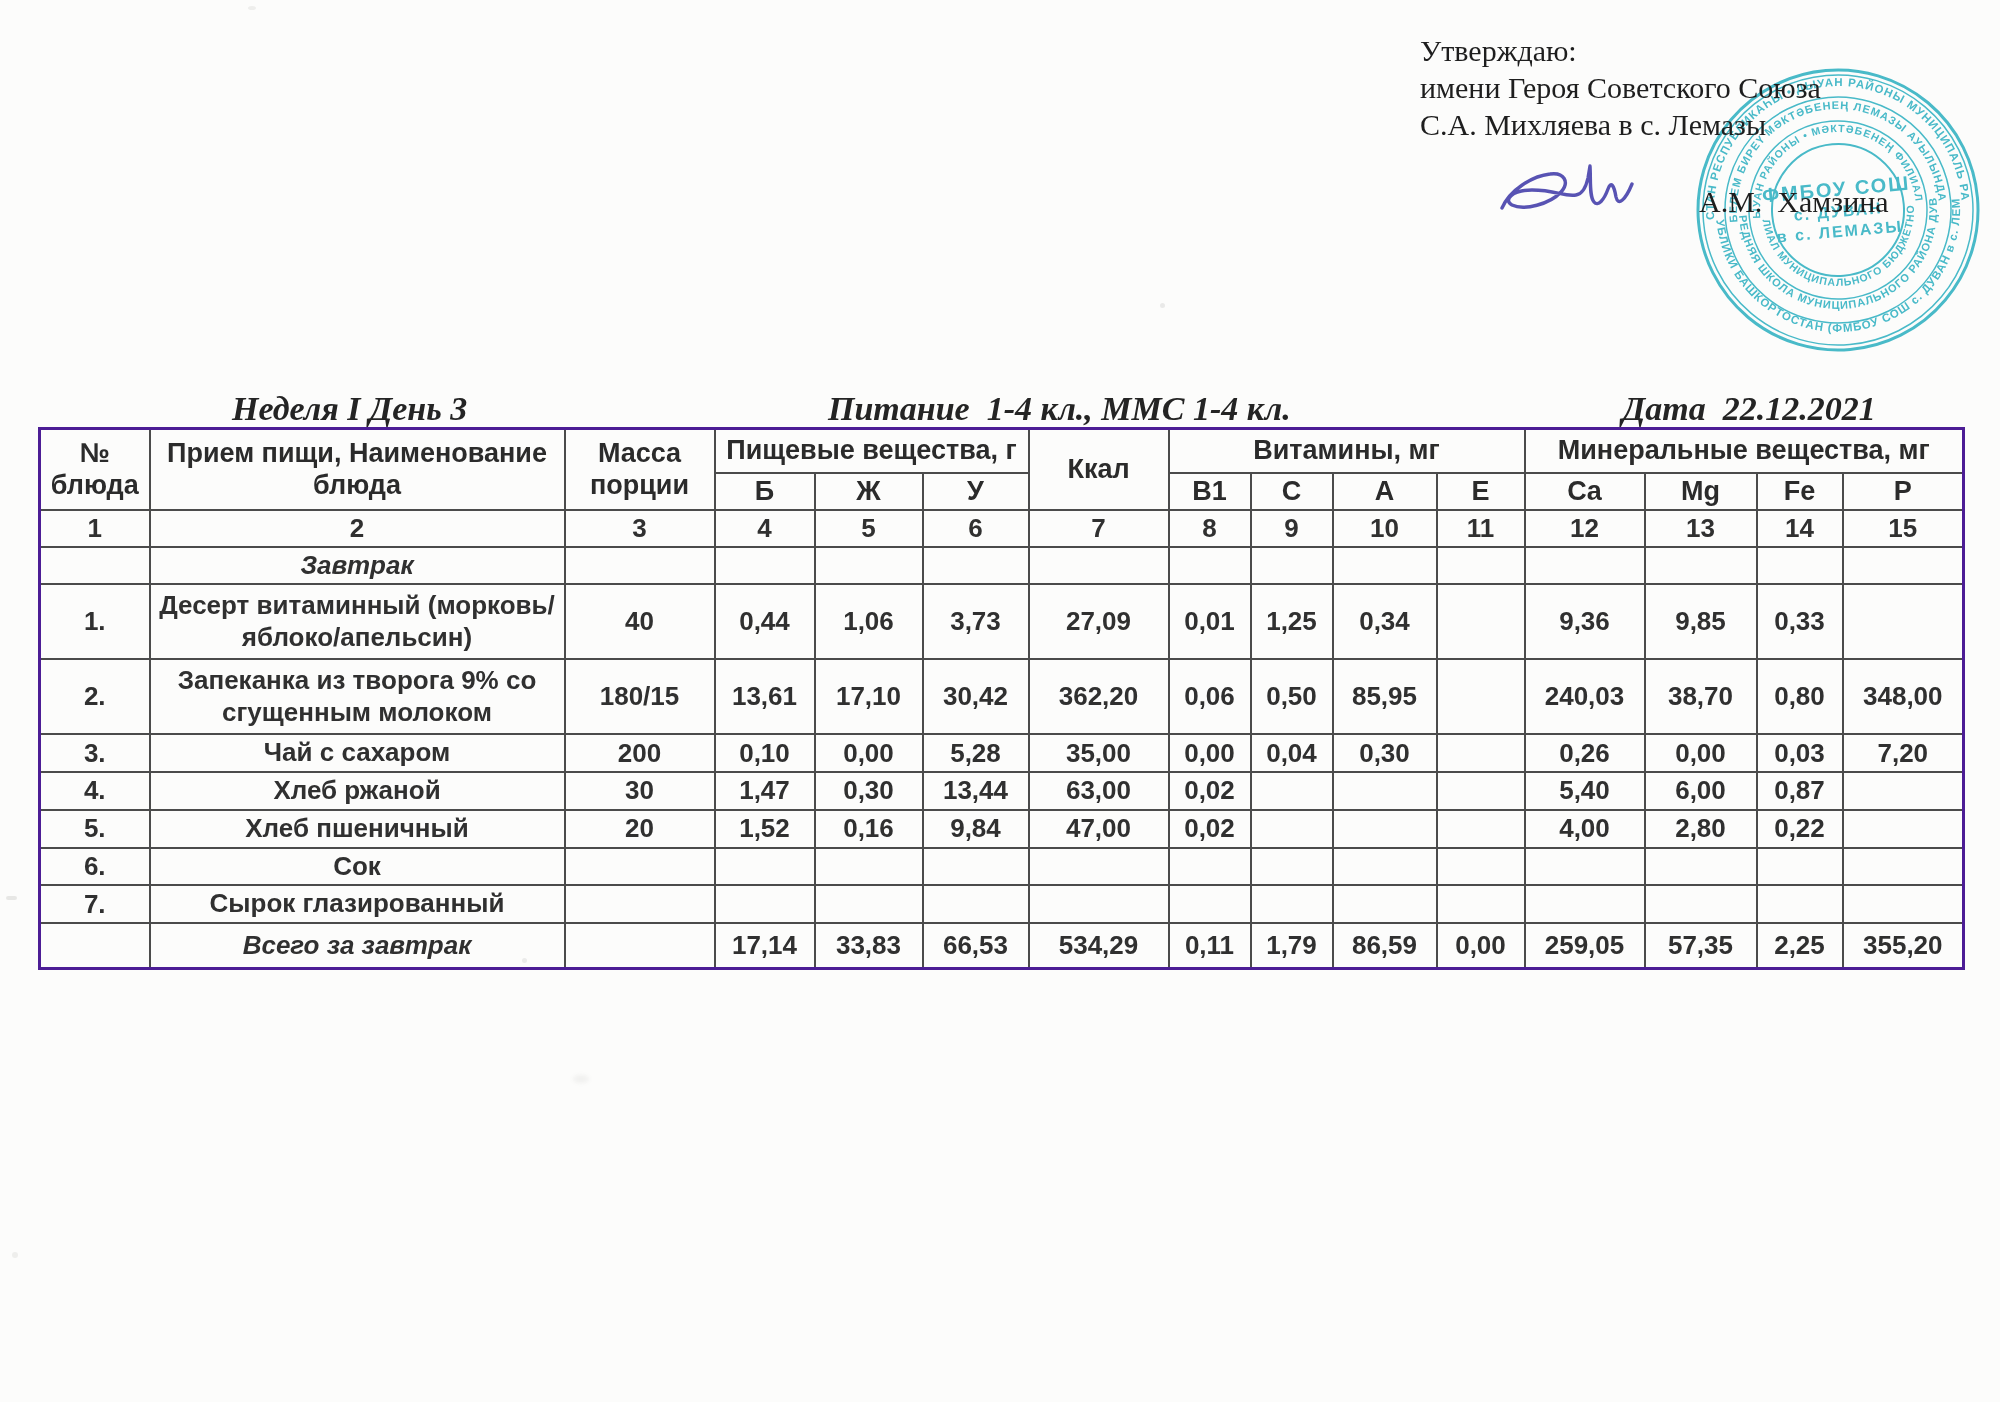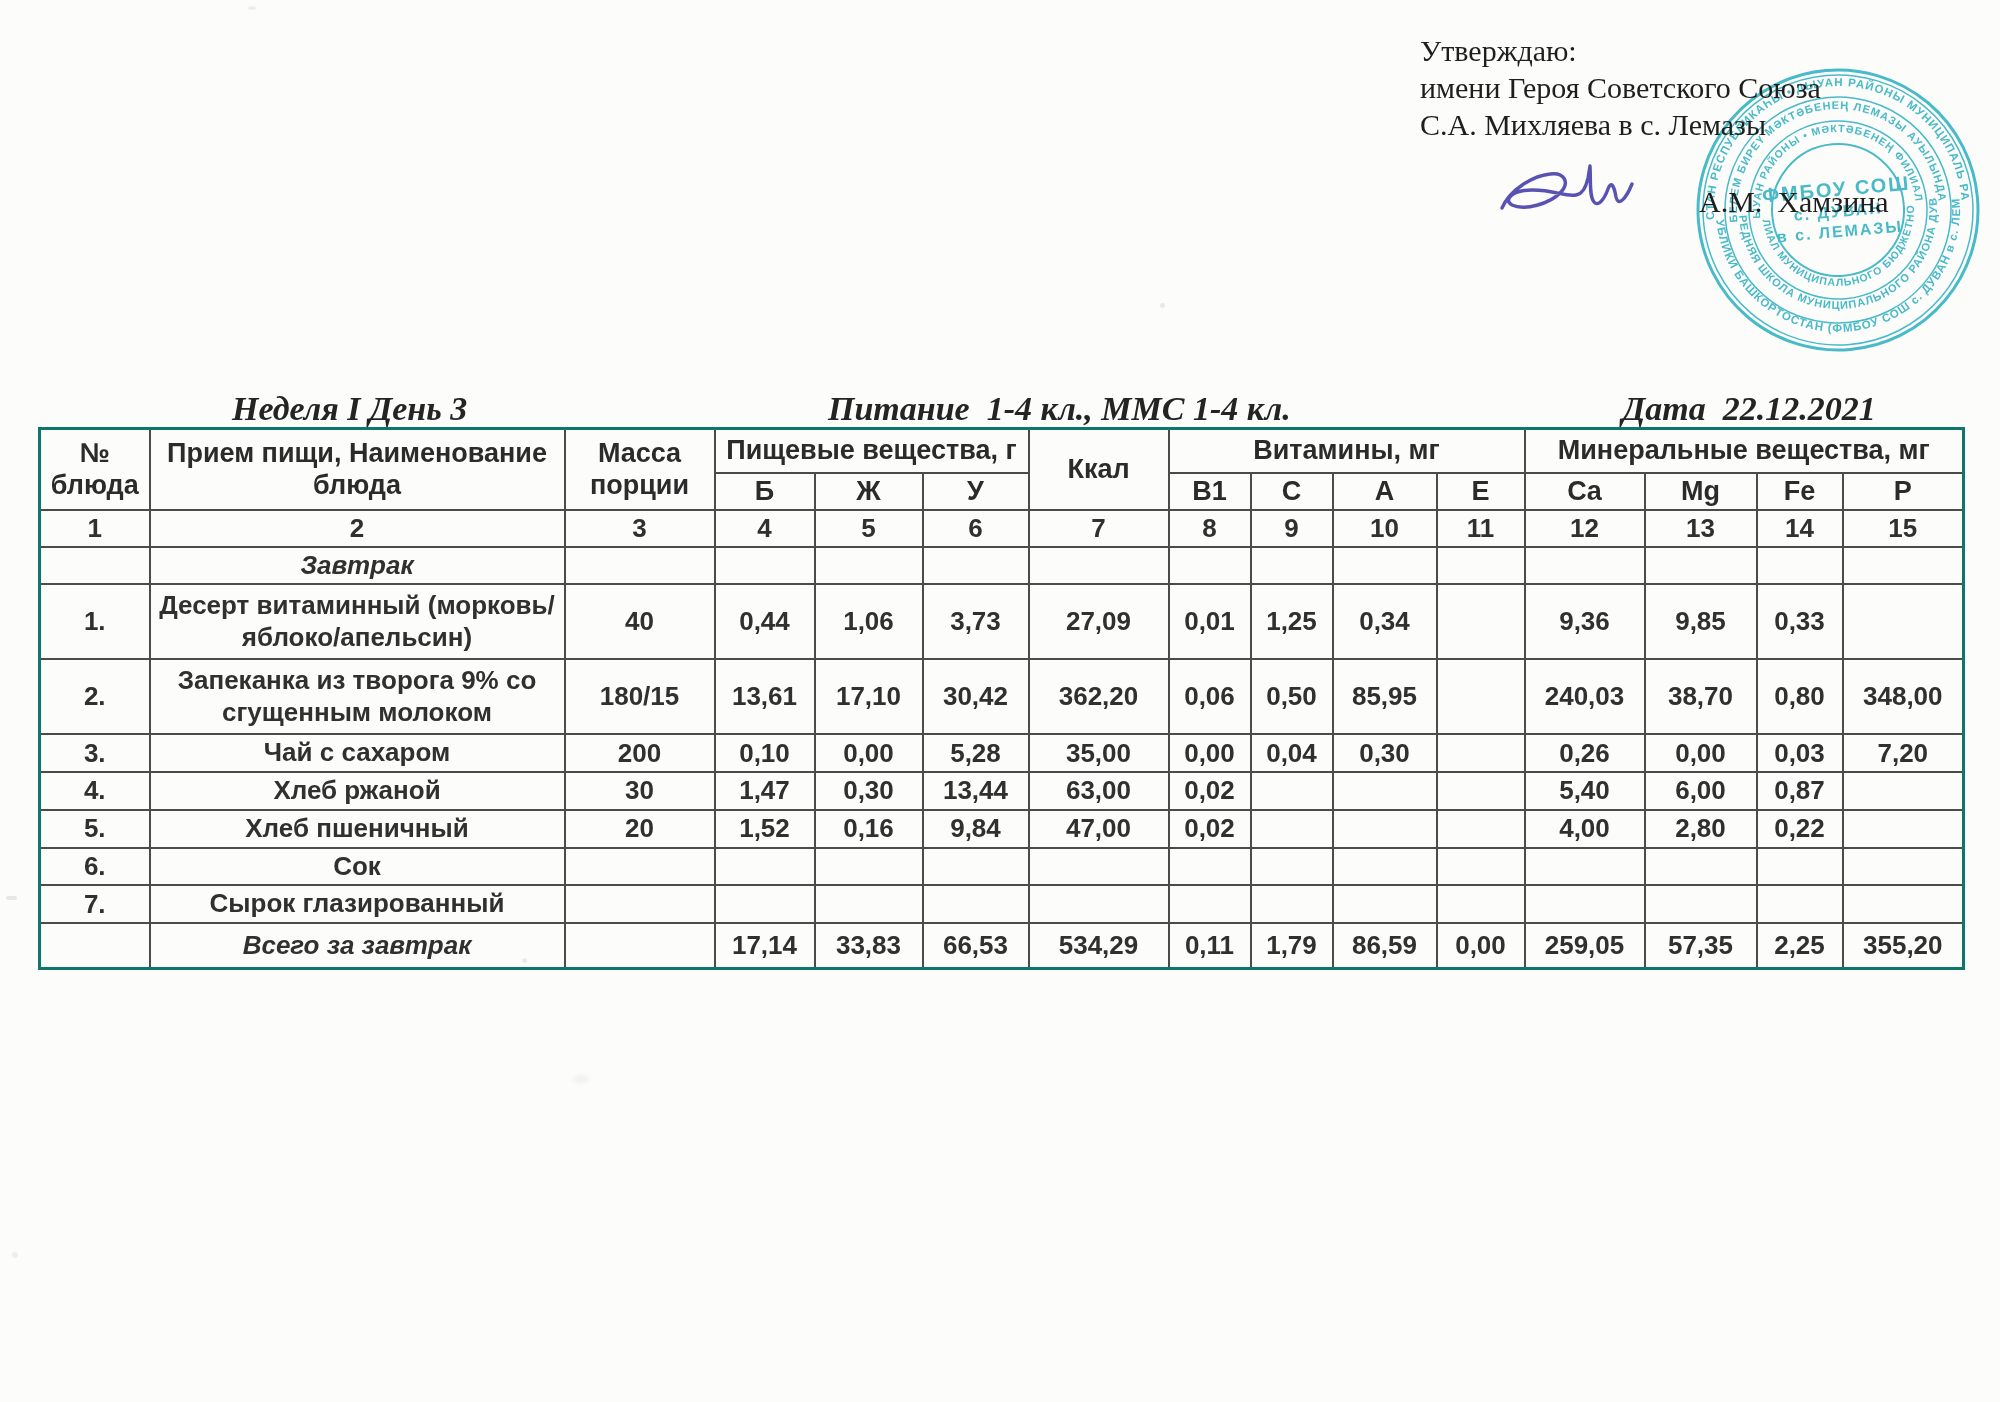--- a/index.html
+++ b/index.html
@@ -27,21 +27,21 @@
   .titlebar span{position:absolute;top:390px;
         font-family:"Liberation Serif",serif;font-style:italic;font-weight:700;
         font-size:34px;color:#242424;white-space:pre;}
   .t-week{left:232px;}
   .t-meal{left:828px;}
   .t-date{left:1622px;}
 
   
   table.menu{position:absolute;left:38px;top:427px;width:1924px;
         border-collapse:collapse;table-layout:fixed;
-        border:3px solid #0f766e;}
+        border:3px solid #4c1d95;}
   table.menu td{border:2px solid #4b4b4b;text-align:center;vertical-align:middle;
         font-weight:700;font-size:26px;color:#303030;padding:2px 4px;overflow:hidden;}
   tr.hdr-a td, tr.hdr-b td{font-size:27px;line-height:1.18;color:#2b2b2b;}
   tr.hdr-a{height:44px;} tr.hdr-b{height:35px;}
   tr.nums{height:36px;} tr.nums td{font-size:26px;}
   tr.sec{height:24px;margin-top:28px;}
   tr.tall{height:75px;}
   tr.std{height:37px;}
   tr.total{height:46px;}
   td.nm{text-align:left;padding-left:12px;line-height:1.22;}

